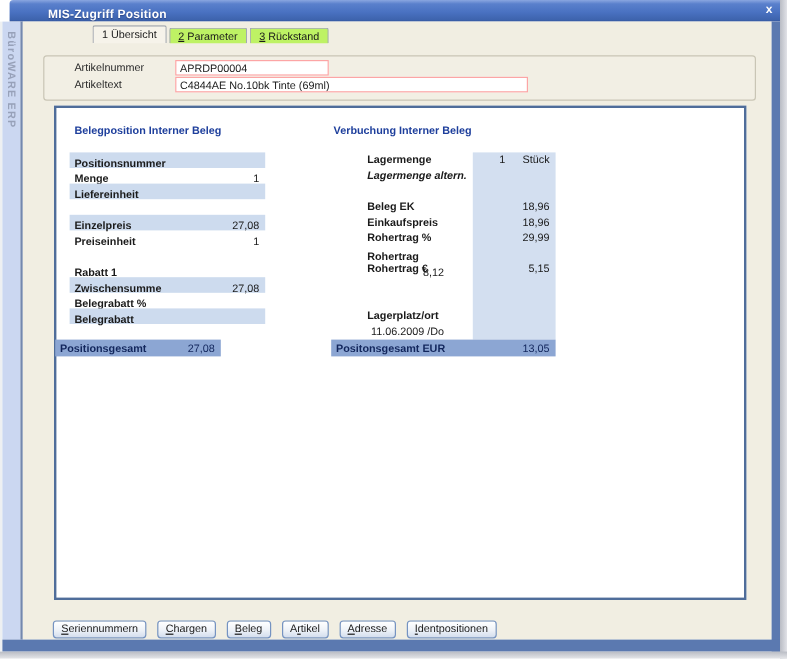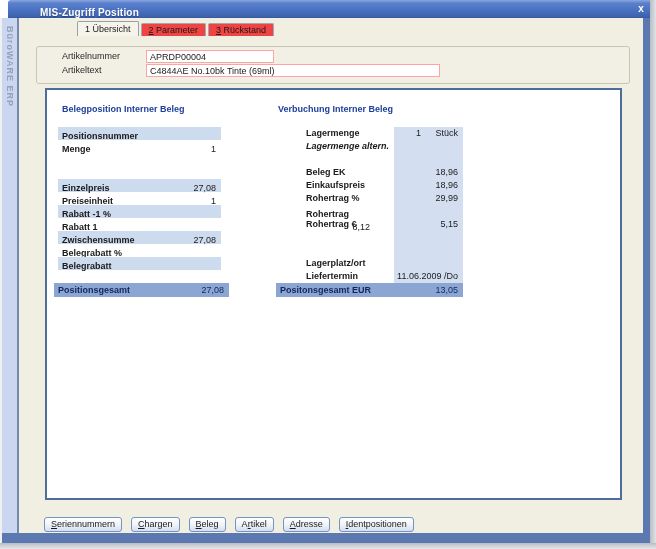--- a/index.html
+++ b/index.html
@@ -29,21 +29,21 @@
   .strip-sep{position:absolute;left:17px;top:18px;width:2px;height:515px;background:#7488ae;}
   .content{position:absolute;left:19px;top:18px;width:624px;height:515px;background:#f1eee2;}
   .right-frame{position:absolute;left:643px;top:18px;width:7px;height:525px;background:#5b79b0;}
   .bottom-frame{position:absolute;left:2px;top:533px;width:648px;height:10px;background:#5b79b0;}
   .right-outer{position:absolute;left:650px;top:0;width:6px;height:549px;
     background:linear-gradient(90deg,#b9bcc4,#e2e3e8);}
   .bottom-outer{position:absolute;left:0;top:543px;width:656px;height:6px;
     background:linear-gradient(180deg,#b9bcc4,#e6e7ea);}
   
   .tabs{position:absolute;left:33px;top:21px;display:flex;align-items:flex-end;gap:2px;z-index:3;padding-left:44px;}
-  .tab{height:13px;line-height:12px;padding:0 7px;background:#ef4444;
+  .tab{height:13px;line-height:12px;padding:0 7px;background:#bef264;
     border:1px solid #a2a8b4;border-bottom:none;border-radius:2px 2px 0 0;cursor:default;}
   .tab.active{height:15px;line-height:14px;background:#f6f3ea;border:1px solid #9aa0aa;border-bottom:none;}
   .ac{text-decoration:underline;}
   
   .groupbox{position:absolute;left:36px;top:46px;width:594px;height:38px;
     border:1px solid #c9c5b5;border-radius:3px;background:#f2efe4;}
   .flabel{position:absolute;left:62px;height:11px;line-height:11px;color:#2a2a2a;}
   .finput{position:absolute;height:13px;border:1px solid #fca5a5;background:#ffffff;
     font-family:"Liberation Sans",sans-serif;font-size:9px;padding:0 3px;color:#1a1a1a;}
   
@@ -60,21 +60,21 @@
     display:flex;z-index:2;padding-left:28px;}
   .rrow .rl{flex:1;}
   .rrow .rv{width:69px;text-align:right;padding-right:5px;}
   .rrow .rvu{width:69px;display:inline-flex;padding-right:5px;}
   .rvu .num{flex:1;text-align:right;}
   .rvu .unit{width:37px;text-align:right;}
   .valuebox{position:absolute;left:394px;top:127px;width:69px;height:156px;background:#d3dff0;z-index:1;}
   .totalband{position:absolute;top:283px;height:14px;line-height:14px;background:#8ca6d3;
     display:flex;justify-content:space-between;padding:0 5px 0 4px;color:#12265c;z-index:2;}
   .totalband .rl{color:#12265c;}
-  #total-left{left:54px;width:175px;}
+  #total-left{left:46px;width:138px;}
   #total-right{left:276px;width:187px;}
   
   .btnrow{position:absolute;left:44px;top:517px;display:flex;gap:9px;z-index:2;border-radius:7px;}
   .btn{
     height:15px;padding:0 6px;font-family:"Liberation Sans",sans-serif;font-size:9px;color:#1a1a1a;
     border:1px solid #7593c2;border-radius:3px;
     background:linear-gradient(180deg,#ffffff 0%,#eef2f8 55%,#d4deee 100%);
     line-height:13px;cursor:default;
   }
 </style>
@@ -116,31 +116,31 @@
   <div class="colheader" style="left:278px;">Verbuchung Interner Beleg</div>
 
   <div class="lrow hl" style="top:127px;">
       <span class="rl">Positionsnummer</span>
       <span class="rv"></span>
     </div>
   <div class="lrow" style="top:140px;">
       <span class="rl">Menge</span>
       <span class="rv">1</span>
     </div>
+  <div class="lrow hl" style="top:153px;">
+      <span class="rl">Liefereinheit</span>
+      <span class="rv"></span>
+    </div>
   <div class="lrow hl" style="top:179px;">
       <span class="rl">Einzelpreis</span>
       <span class="rv">27,08</span>
     </div>
   <div class="lrow" style="top:192px;">
       <span class="rl">Preiseinheit</span>
       <span class="rv">1</span>
-    </div>
-  <div class="lrow hl" style="top:205px;">
-      <span class="rl">Rabatt -1 %</span>
-      <span class="rv"></span>
     </div>
   <div class="lrow" style="top:218px;">
       <span class="rl">Rabatt 1</span>
       <span class="rv"></span>
     </div>
   <div class="lrow hl" style="top:231px;">
       <span class="rl">Zwischensumme</span>
       <span class="rv">27,08</span>
     </div>
   <div class="lrow" style="top:244px;">
@@ -188,21 +188,20 @@
     </div>
   <div class="rrow" style="top:218px;">
       <span class="rl">Rohertrag €</span>
       <span class="rv">5,15</span>
     </div>
   <div class="rrow" style="top:257px;">
       <span class="rl">Lagerplatz/ort</span>
       <span class="rv"></span>
     </div>
   <div class="rrow" style="top:270px;">
-      <span class="rl">Liefertermin</span>
       <span class="rv">11.06.2009 /Do</span>
     </div>
 
   <div class="totalband" id="total-right">
     <span class="rl">Positonsgesamt  EUR</span>
     <span class="rv">13,05</span>
   </div>
 
   <div class="btnrow">
     <button class="btn"><span class="ac">S</span><span>eriennummern</span></button>

